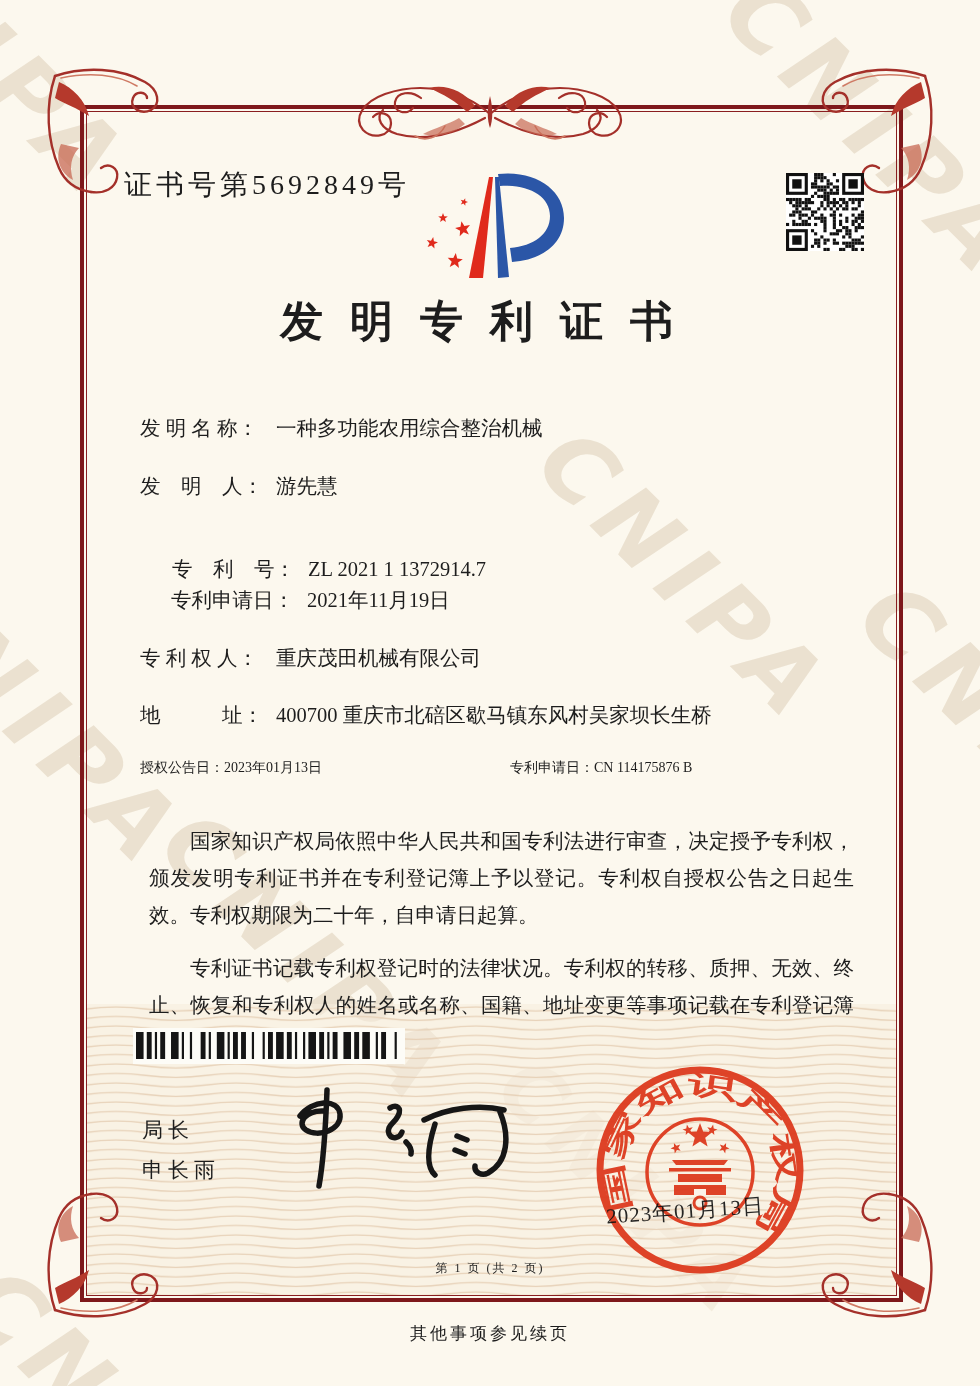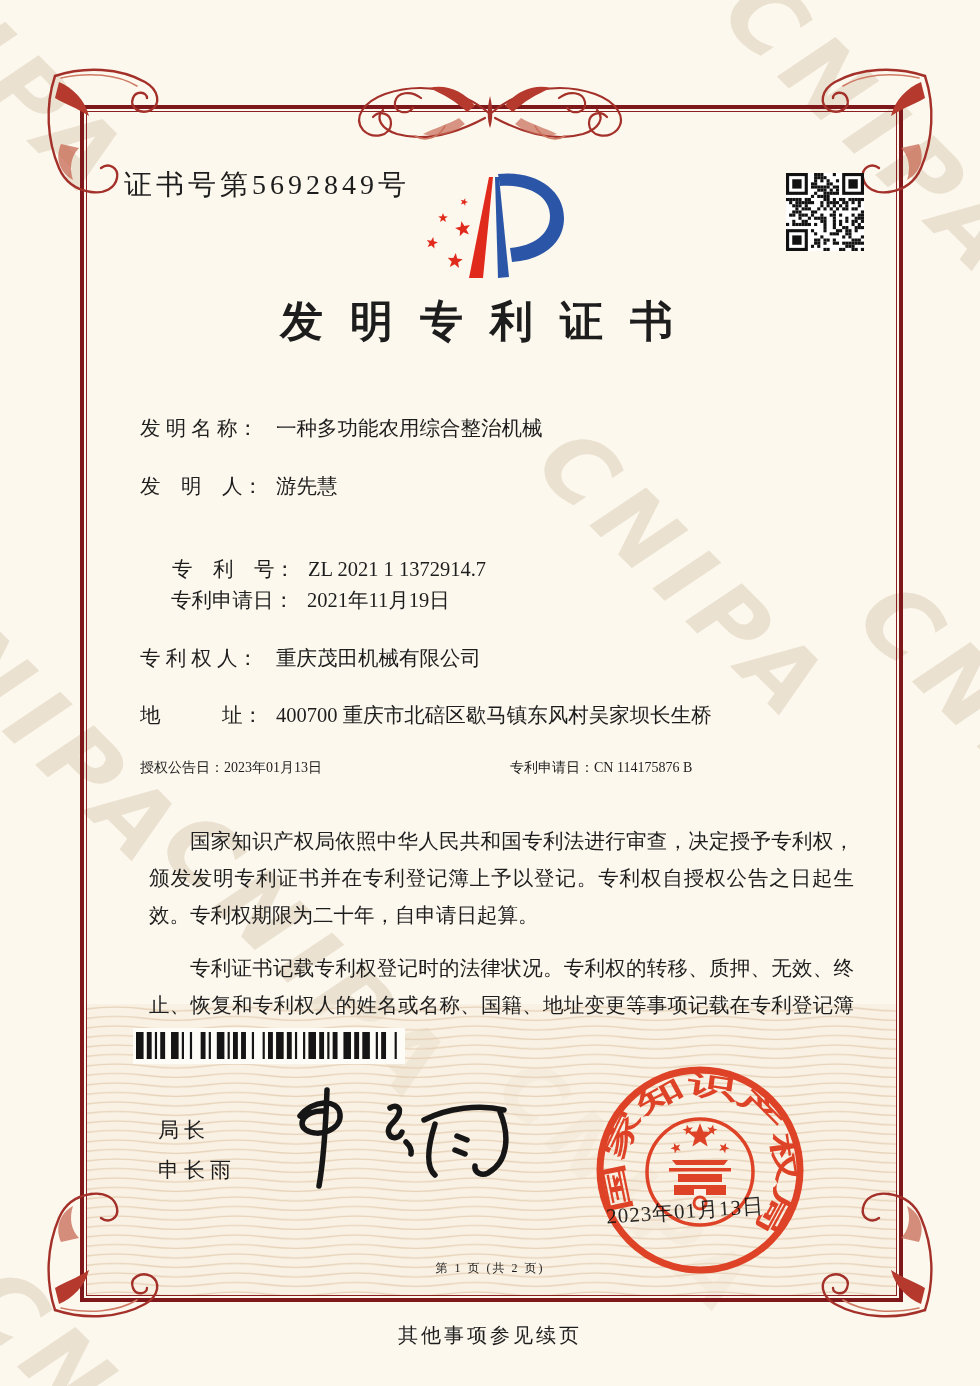--- a/index.html
+++ b/index.html
@@ -32,31 +32,31 @@
 
   .grant-row{position:absolute;left:140px;top:759px;right:110px;font-size:14px;z-index:4;white-space:nowrap;}
   .grant-no{position:absolute;left:370px;top:0;}
 
   .paras{position:absolute;left:133px;top:807px;width:737px;font-size:20.5px;line-height:37px;
          text-align:justify;z-index:4;}
   .paras p{margin:16px;text-indent:2em;}
 
   .barcode-wrap{position:absolute;left:133px;top:1028px;width:272px;height:36px;background:#fdfcf7;z-index:4;}
 
-  .signer{position:absolute;left:158px;font-size:21px;letter-spacing:5px;z-index:4;
+  .signer{position:absolute;left:142px;font-size:21px;letter-spacing:5px;z-index:4;
           font-family:Liberation Sans, sans-serif;}
   .signature{position:absolute;left:272px;top:1078px;z-index:4;}
 
   .seal{position:absolute;left:592px;top:1062px;z-index:5;opacity:.95;}
   .seal-date{position:absolute;left:606px;top:1196px;width:190px;font-size:21px;letter-spacing:1px;
              color:rgba(15,15,15,.9);transform:rotate(-4deg);z-index:6;white-space:nowrap;}
 
   .page-info{position:absolute;left:0;right:0;top:1260px;text-align:center;font-size:12px;
              letter-spacing:2px;z-index:4;}
-  .cont-note{position:absolute;left:0;right:0;top:1322px;text-align:center;font-size:20px;
+  .cont-note{position:absolute;left:0;right:0;top:1322px;text-align:center;font-size:17px;
              letter-spacing:3px;z-index:4;}
 </style>
 </head>
 <body>
 
 <div class="page">
 
   <span class="wm" style="left:-115px;top:-125px;font-size:95px;">CNIPA</span>
   <span class="wm" style="left:780px;top:-45px;font-size:95px;">CNIPA</span>
   <span class="wm" style="left:-60px;top:545px;font-size:95px;">CNIPA</span>

